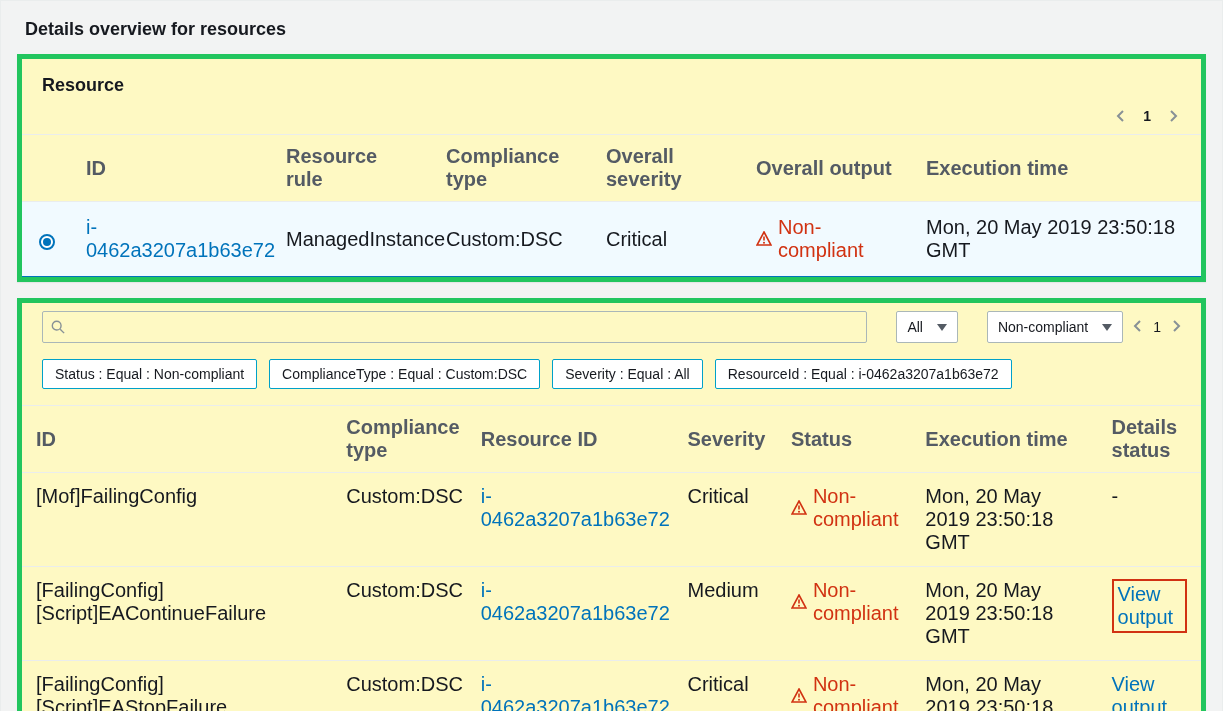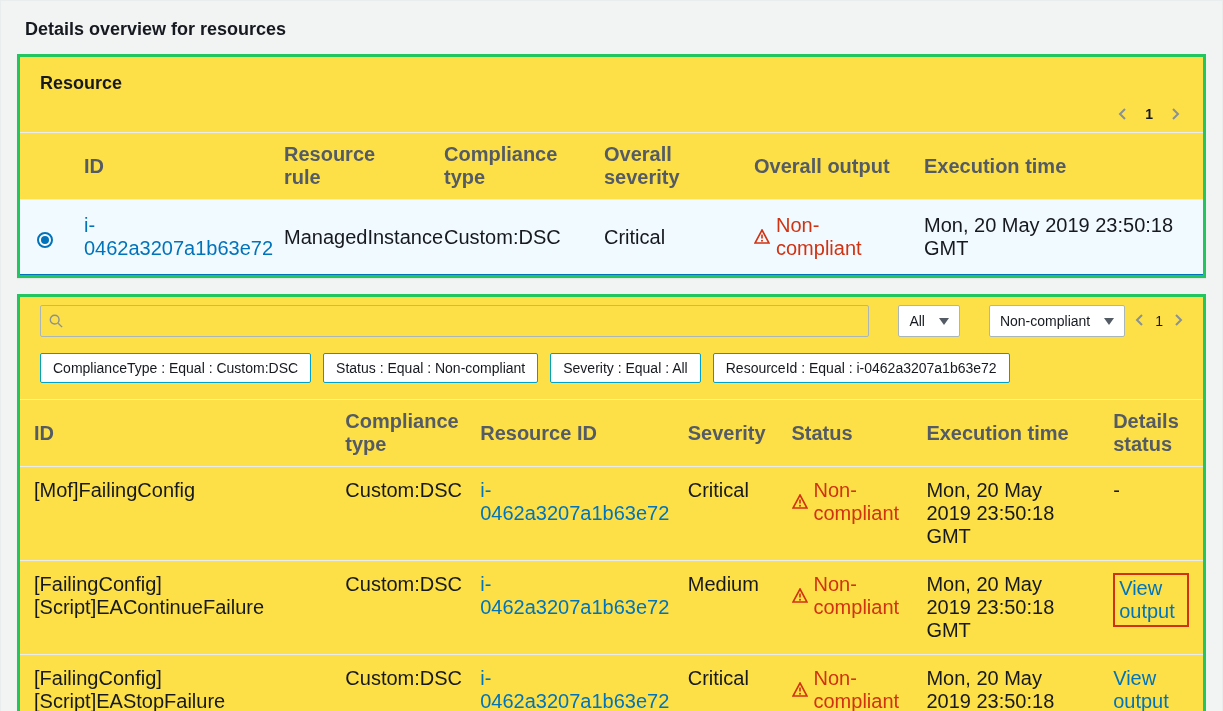--- a/index.html
+++ b/index.html
@@ -14,23 +14,23 @@
     background: #f2f3f3;
     border: 1px solid #eaeded;
     padding: 0;
   }
   .page-title {
     font-size: 18px;
     font-weight: 700;
     padding: 18px 24px 14px 24px;
   }
   .panel {
-    background: #fde047;
+    background: #fef9c3;
     margin: 0 16px 16px 16px;
-    border: 3px solid #22c55e;
+    border: 5px solid #22c55e;
     box-shadow: 0 1px 1px rgba(0,0,0,0.05);
     padding: 0;
   }
   .panel-title {
     font-size: 18px;
     font-weight: 700;
     padding: 16px 20px 12px 20px;
   }
   .pager {
     display: flex;
@@ -252,22 +252,22 @@
       </span>
       <span class="page-num">1</span>
       <span class="chev">
         <svg width="10" height="14" viewBox="0 0 10 14">
             <path d="M3 2 L8 7 L3 12" stroke="#879196" stroke-width="2" fill="none"></path>
           </svg>
       </span>
     </div>
 
     <div class="chips" id="chips-container">
+        <span class="chip">Status : Equal : Non-compliant</span>
         <span class="chip">ComplianceType : Equal : Custom:DSC</span>
-        <span class="chip">Status : Equal : Non-compliant</span>
         <span class="chip">Severity : Equal : All</span>
         <span class="chip">ResourceId : Equal : i-0462a3207a1b63e72</span>
       </div>
 
     <table class="rule-table">
       <colgroup>
         <col style="width:300px">
           <col style="width:130px">
           <col style="width:200px">
           <col style="width:100px">

